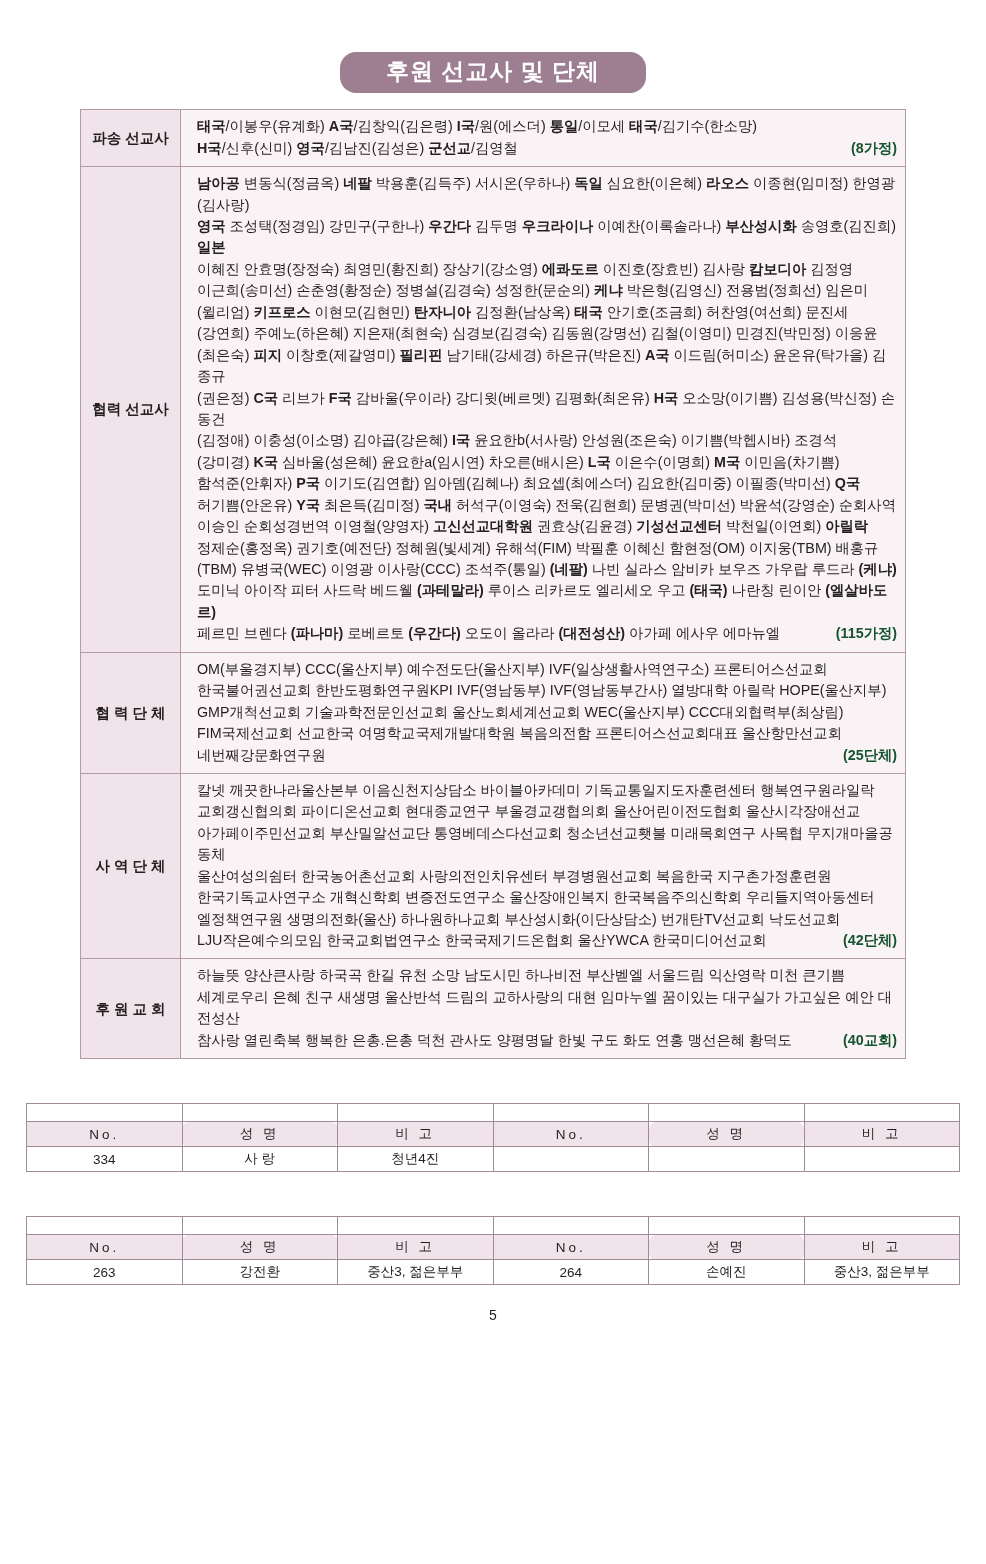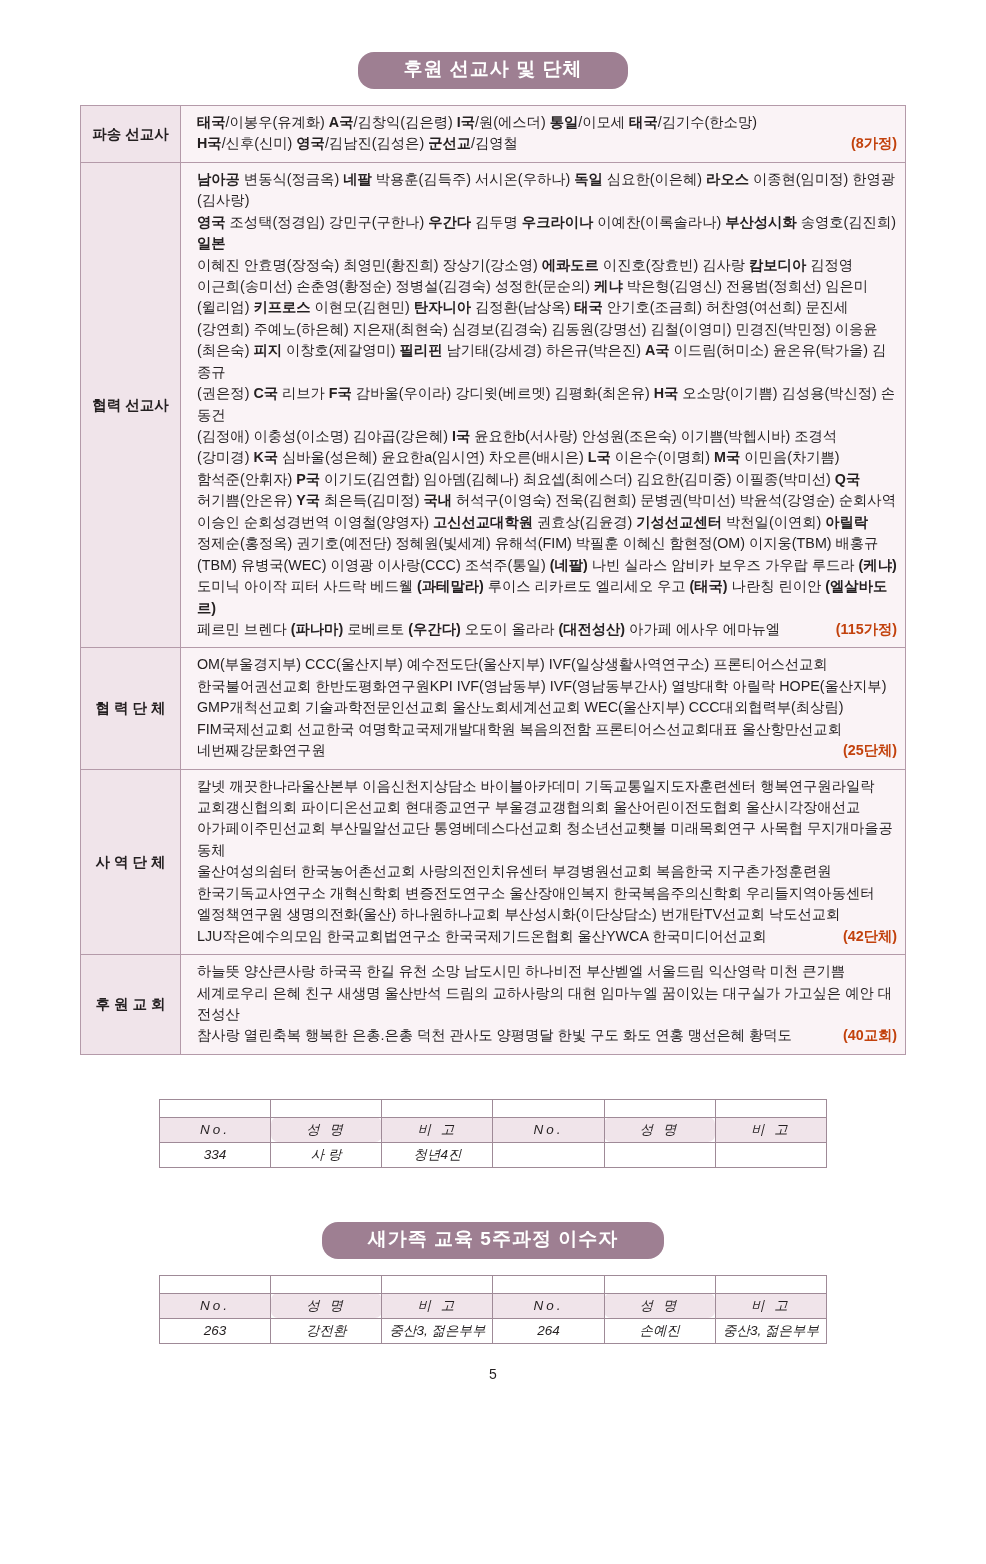--- a/index.html
+++ b/index.html
@@ -25,21 +25,21 @@
 
   
   .pill-wrap {
     display: flex;
     justify-content: center;
     align-items: center;
   }
   .pill {
     background: #9e7f92;
     color: #ffffff;
-    font-size: 19px;
+    font-size: 23px;
     font-weight: bold;
     letter-spacing: 1px;
     padding: 7px 46px 9px 46px;
     border-radius: 16px;
     text-align: center;
     line-height: 1.1;
   }
 
   
   table.maintbl {
@@ -64,39 +64,38 @@
   }
   td.bodycell {
     background: #faf3f6;
     padding: 6px 8px 7px 16px;
     font-size: 14.3px;
     line-height: 1.55;
     text-align: left;
     color: #231f20;
   }
   .count {
-    color: #c2410c;
+    color: #14532d;
     font-weight: bold;
     float: right;
     margin-left: 6px;
     text-align: right;
   }
   .bodytext b { font-weight: bold; }
   .tight { line-height: 1.5; }
 
   
   .gap-16 { height: 16px; }
   .gap-28 { height: 28px; }
 
   
   table.roster {
     border-collapse: collapse;
     table-layout: fixed;
-    width: 668px;
-    font-style: italic;
+    width: 934px;
   }
   .roster td, .roster th {
     border: 1px solid #9f8a97;
     font-size: 13.5px;
     text-align: center;
     height: 25px;
     font-weight: normal;
     color: #231f20;
     padding: 1px 3px;
   }
@@ -247,25 +246,20 @@
             <td class="col-no"></td>
             <td class="col-name"></td>
             <td class="col-note"></td>
           </tr>
         </tbody>
     </table>
   </div>
 
   <div class="gap-28"></div>
 
-  <div class="hdr-offset2">
-    <div class="pill-wrap">
-      <div class="pill">새가족 교육 5주과정 이수자</div>
-    </div>
-  </div>
   <div class="gap-16"></div>
   <div class="center-block">
     <table class="roster">
       <thead>
         <tr class="toprow">
           <td></td>
             <td></td>
             <td></td>
           <td></td>
             <td></td>

